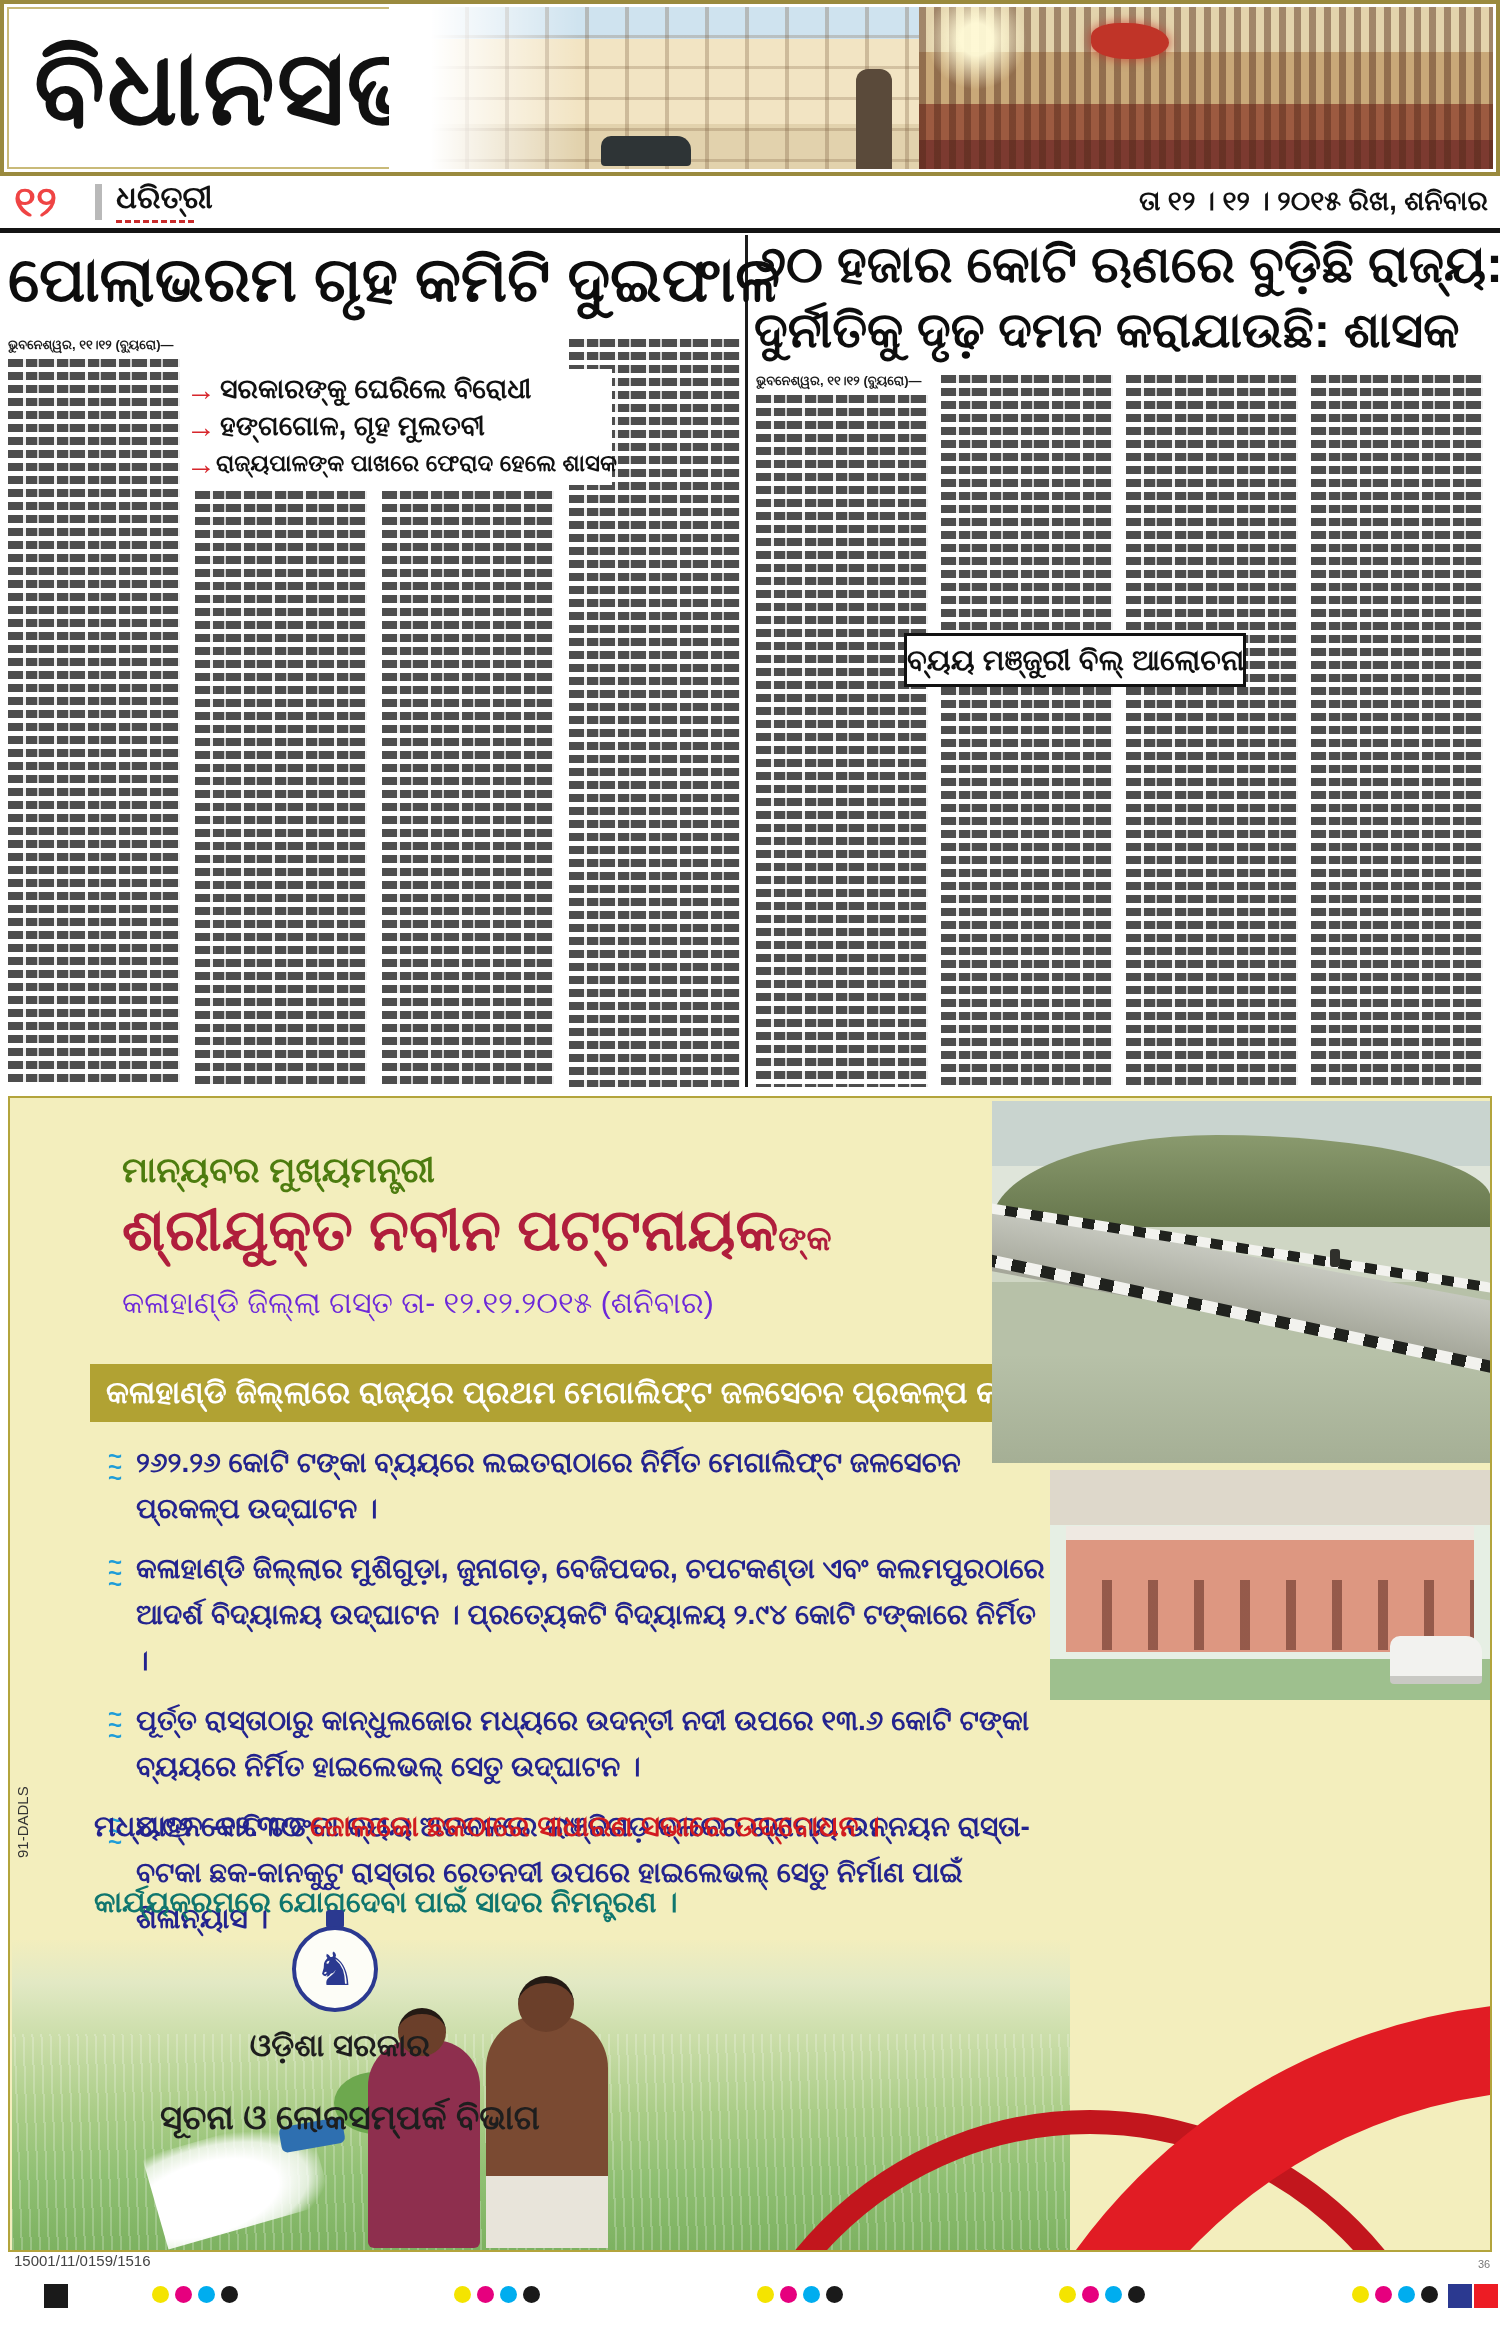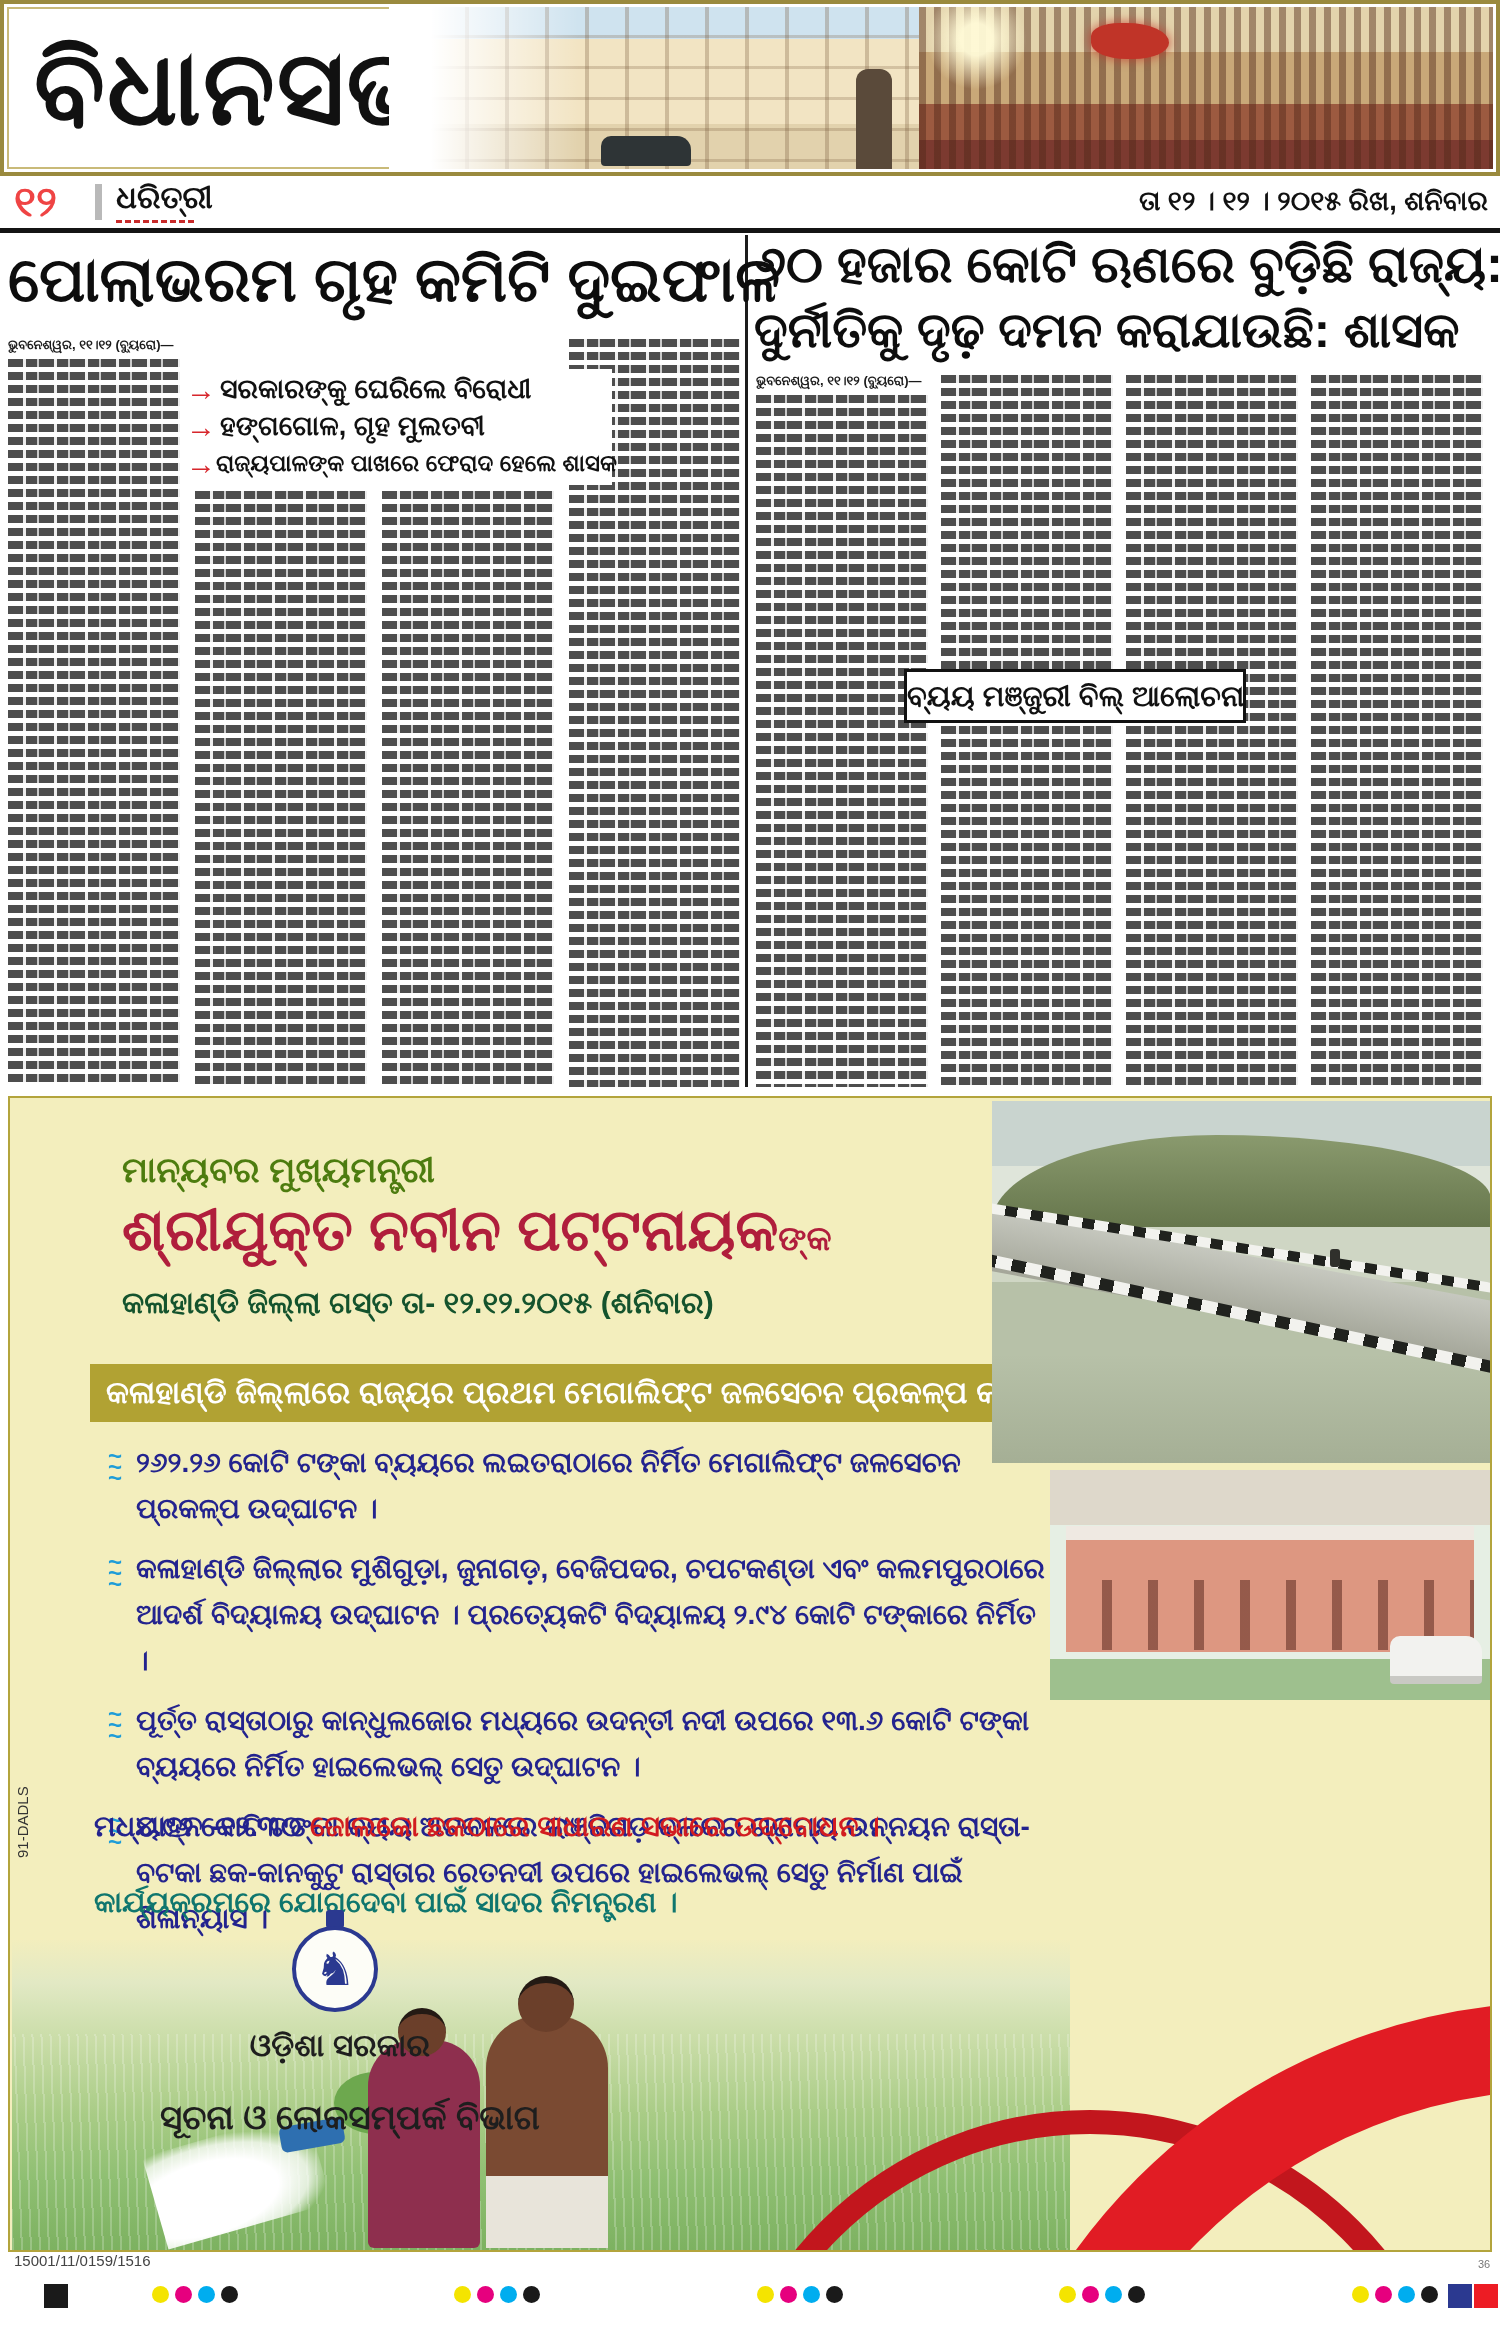--- a/index.html
+++ b/index.html
@@ -46,28 +46,28 @@
   .hl-r2{position:absolute;left:0;top:66px;width:738px;font-size:49px;line-height:62px;font-weight:bold;color:#0d0d0d;white-space:nowrap;}
   .np{position:absolute;background-image:
       repeating-linear-gradient(to right, rgba(255,255,255,0) 0 15px, rgba(255,255,255,.9) 15px 18px, rgba(255,255,255,0) 18px 29px, rgba(255,255,255,.7) 29px 31px),
       repeating-linear-gradient(to bottom, #4d4d4d 0 8px, #ffffff 8px 13px);}
   .dateline{position:absolute;font-size:13px;font-weight:bold;color:#1a1a1a;line-height:15px;background:#fff;}
   .bullets{position:absolute;left:178px;top:136px;width:426px;height:116px;background:#fff;z-index:3;padding-top:2px;}
   .bullet-row{display:flex;align-items:center;height:37px;}
   .arr{width:34px;font-size:30px;font-weight:bold;color:#d7262c;line-height:34px;}
   .bullet-txt{font-size:27px;font-weight:bold;color:#111;white-space:nowrap;}
   .boxhead{position:absolute;left:150px;top:400px;width:342px;height:54px;border:3px solid #111;background:#fff;z-index:3;
-    font-size:29px;font-weight:bold;color:#111;text-align:center;line-height:48px;white-space:nowrap;overflow:hidden;margin-top:36px;}
+    font-size:29px;font-weight:bold;color:#111;text-align:center;line-height:48px;white-space:nowrap;overflow:hidden;}
 
   
   .ad{position:absolute;left:8px;top:1096px;width:1484px;height:1156px;background:#f3eebd;border:2px solid #b3a43c;overflow:hidden;}
   .ad-intro{position:absolute;left:112px;top:52px;font-size:35px;font-weight:bold;color:#4d7c0f;}
   .ad-cm{position:absolute;left:112px;top:98px;font-size:58px;font-weight:bold;color:#b01e3c;}
   .ad-cm .sfx{font-size:34px;font-weight:bold;}
-  .ad-visit{position:absolute;left:112px;top:188px;font-size:30px;font-weight:bold;color:#14532d;}
+  .ad-visit{position:absolute;left:112px;top:188px;font-size:30px;font-weight:normal;color:#6d28d9;}
   .ad-banner{position:absolute;left:80px;top:266px;width:956px;height:58px;background:#b1a233;color:#fff;
     font-size:31px;font-weight:bold;line-height:58px;padding-left:16px;white-space:nowrap;overflow:hidden;}
   .ad-bullets{position:absolute;left:84px;top:342px;width:962px;z-index:4;}
   .ad-bullet{display:flex;margin-bottom:14px;}
   .wave{display:flex;flex-direction:column;align-items:center;width:42px;flex:0 0 42px;color:#1d9cd8;font-weight:bold;font-size:24px;line-height:11px;padding-top:10px;}
   .ad-bullet-txt{font-size:28px;font-weight:bold;color:#23238e;line-height:46px;}
   .ad-sched{position:absolute;left:84px;top:712px;font-size:29px;font-weight:bold;z-index:4;}
   .ad-sched .t{color:#23238e;} .ad-sched .e{color:#d21c20;}
   .ad-invite{position:absolute;left:84px;top:788px;font-size:29px;font-weight:bold;color:#0f766e;z-index:4;}
 

